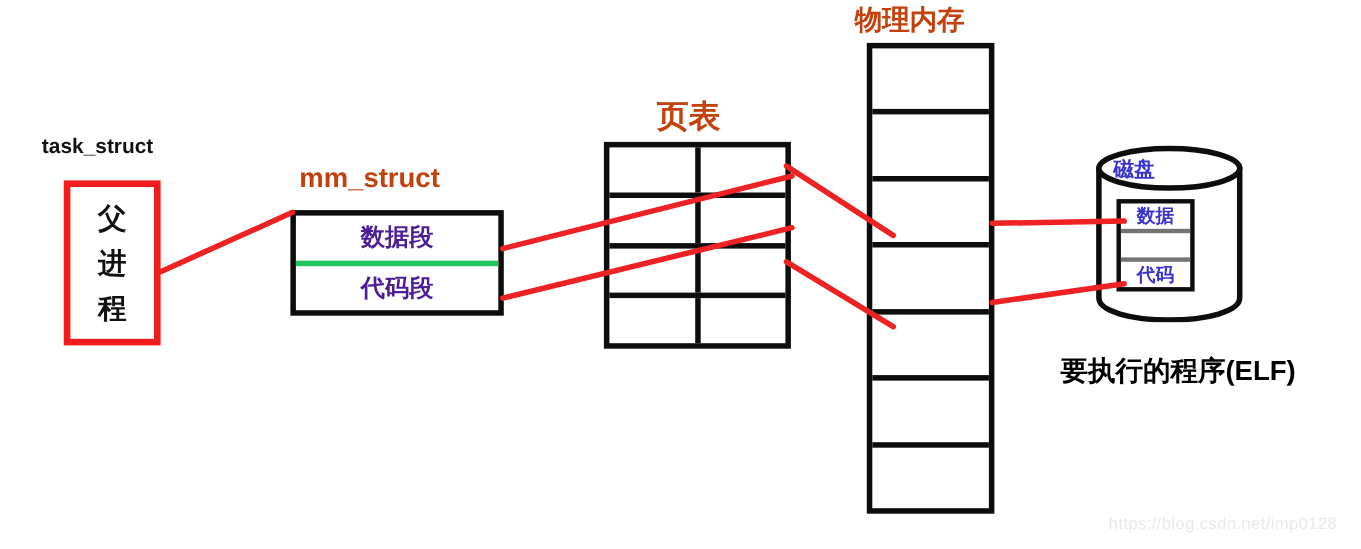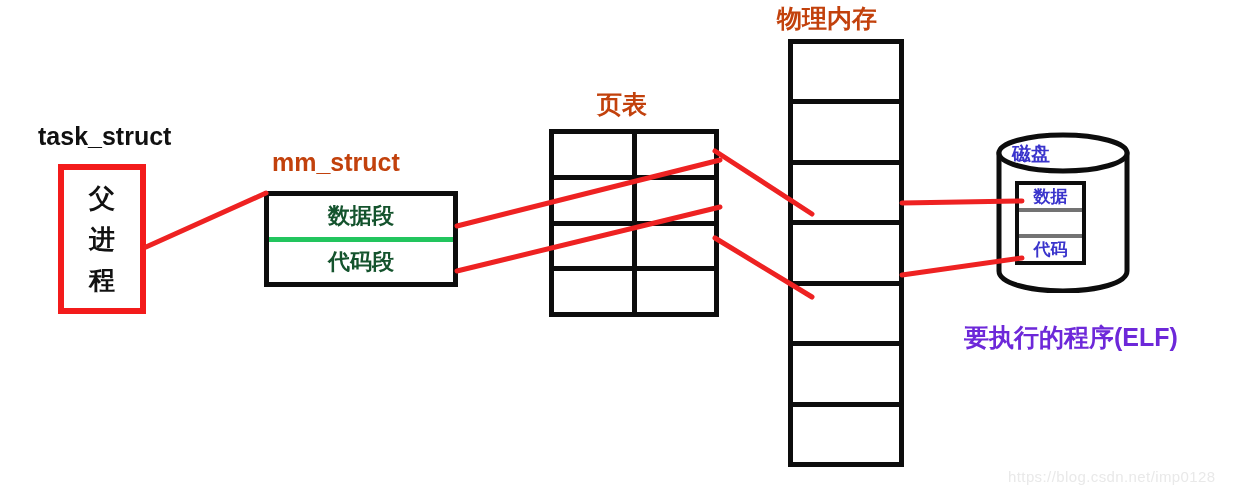--- a/index.html
+++ b/index.html
@@ -19,21 +19,21 @@
   }
 
   .lbl {
     position: absolute;
     font-weight: bold;
     white-space: nowrap;
     line-height: 1;
   }
   .lbl-black { color: #111111; }
   .lbl-blue  { color: #c2410c; }
-  .lbl-red   { color: #6d28d9; text-align: center; }
+  .lbl-red   { color: #000000; text-align: center; }
 
   
   #task-struct-box {
     position: absolute;
     left: 58px;
     top: 164px;
     width: 88px;
     height: 150px;
     border: 6px solid #f31b1b;
     background: #ffffff;
@@ -61,21 +61,21 @@
     background: #ffffff;
     box-sizing: border-box;
     display: flex;
     flex-direction: column;
   }
   #mm-struct-box .seg {
     flex: 1;
     display: flex;
     align-items: center;
     justify-content: center;
-    color: #14532d;
+    color: #4c1d95;
     font-size: 22px;
     font-weight: bold;
     box-sizing: border-box;
   }
   #mm-struct-box .seg + .seg {
     border-top: 5px solid #22c55e;
   }
 
   
   #page-table-grid {
@@ -190,36 +190,36 @@
     font-weight: normal;
     letter-spacing: 0.4px;
     white-space: nowrap;
   }
 </style>
 </head>
 <body>
 
 <div id="canvas">
 
-  <div class="lbl lbl-black" style="left:38px; top:124px; font-size:25px;">task_struct</div>
+  <div class="lbl lbl-black" style="left:38px; top:124px; font-size:19px;">task_struct</div>
 
   <div id="task-struct-box">
     <span class="ch">父</span>
     <span class="ch">进</span>
     <span class="ch">程</span>
   </div>
 
   <div class="lbl lbl-blue" style="left:272px; top:150px; font-size:25px;">mm_struct</div>
 
   <div id="mm-struct-box">
     <div class="seg">数据段</div>
     <div class="seg">代码段</div>
   </div>
 
-  <div class="lbl lbl-blue" style="left:597px; top:92px; font-size:25px;">页表</div>
+  <div class="lbl lbl-blue" style="left:597px; top:92px; font-size:29px;">页表</div>
 
   <div id="page-table-grid">
     <div class="pt-row">
       <div class="pt-cell"></div>
       <div class="pt-cell"></div>
     </div>
     <div class="pt-row">
       <div class="pt-cell"></div>
       <div class="pt-cell"></div>
     </div>

